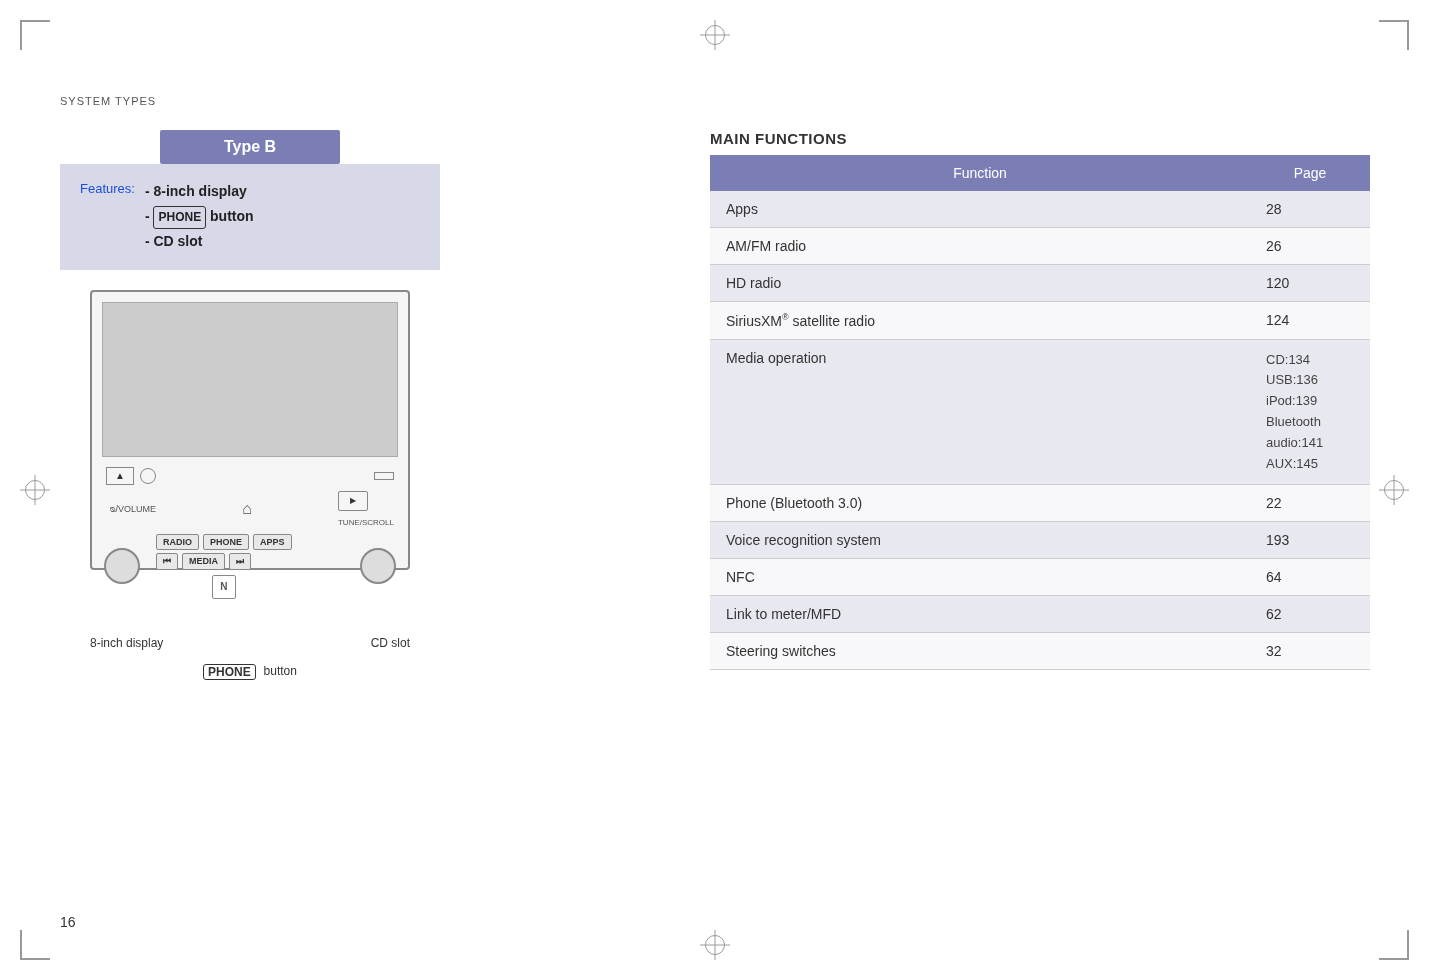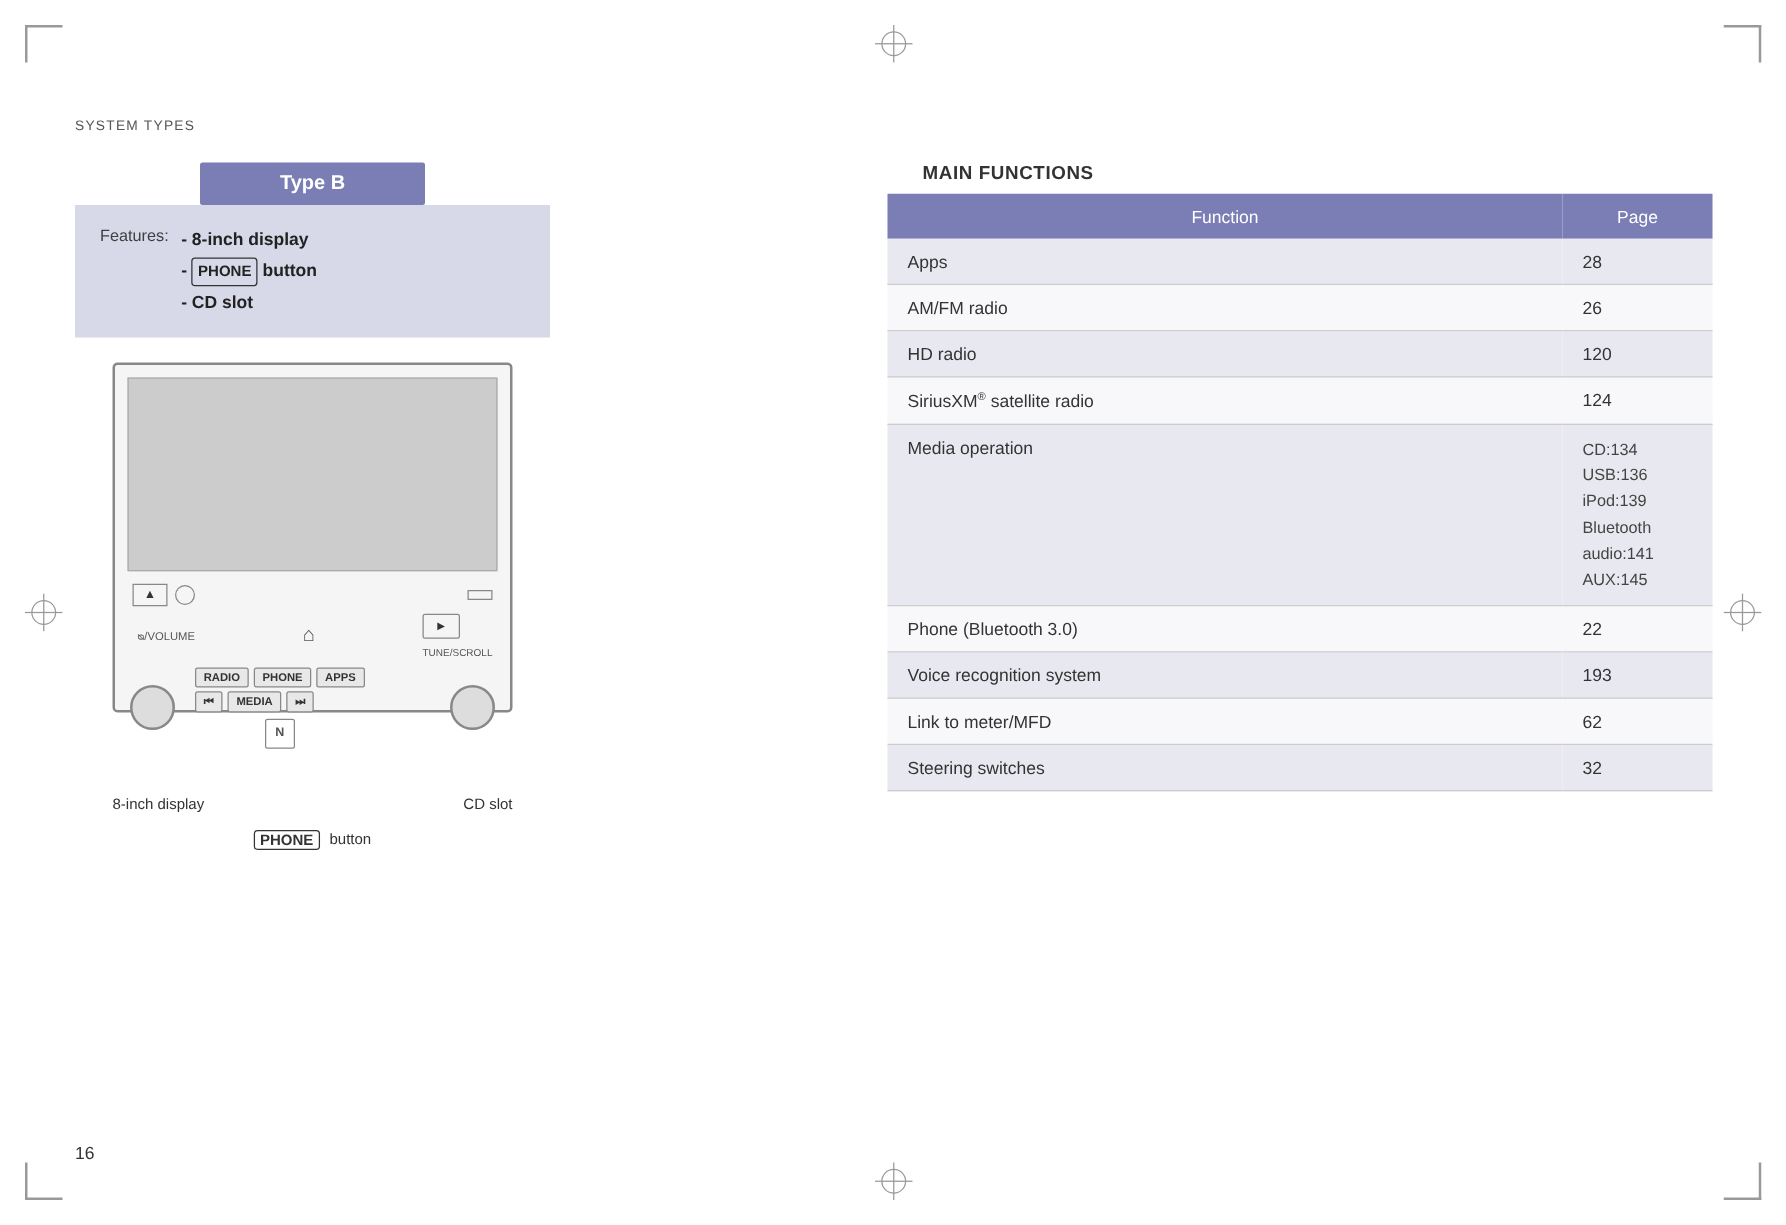--- a/index.html
+++ b/index.html
@@ -109,21 +109,21 @@
     }
 
     .features-row {
       display: flex;
       align-items: flex-start;
       gap: 10px;
     }
 
     .features-label {
       font-size: 13px;
-      color: #404040;
+      color: #1d4ed8;
       white-space: nowrap;
       padding-top: 2px;
     }
 
     .features-list {
       font-size: 14px;
       font-weight: bold;
       color: #222;
       line-height: 1.8;
     }
@@ -289,21 +289,20 @@
       top: 130px;
       left: 710px;
       width: 660px;
     }
 
     .main-functions-title {
       font-weight: bold;
       font-size: 15px;
       margin-bottom: 8px;
       letter-spacing: 0.5px;
-      margin-left: 28px;
     }
 
     .functions-table {
       width: 100%;
       border-collapse: collapse;
       font-size: 14px;
     }
 
     .functions-table th {
       background: #7b7db5;
@@ -490,20 +489,24 @@
         </tr>
         <tr>
           <td>Phone (Bluetooth 3.0)</td>
           <td class="page-val">22</td>
         </tr>
         <tr>
           <td>Voice recognition system</td>
           <td class="page-val">193</td>
         </tr>
         <tr>
+          <td>NFC</td>
+          <td class="page-val">64</td>
+        </tr>
+        <tr>
           <td>Link to meter/MFD</td>
           <td class="page-val">62</td>
         </tr>
         <tr>
           <td>Steering switches</td>
           <td class="page-val">32</td>
         </tr>
       </tbody>
   </table>
 </div>

